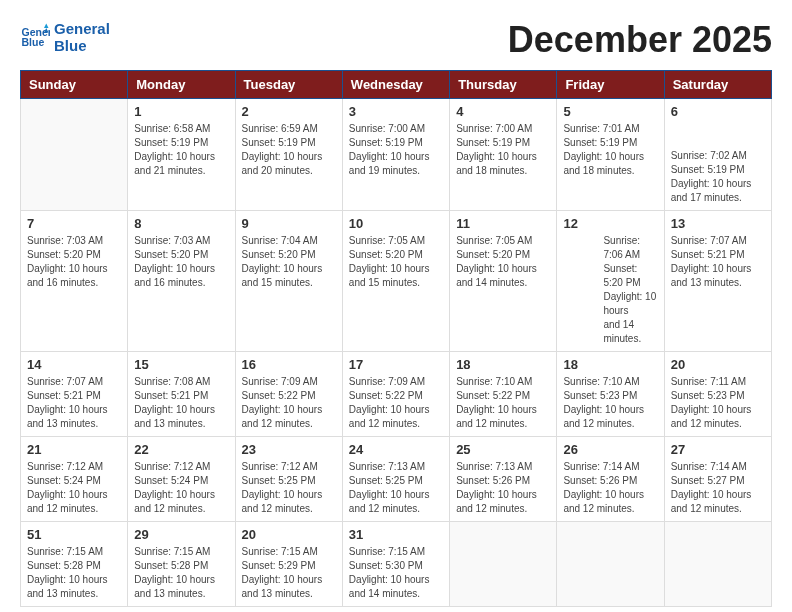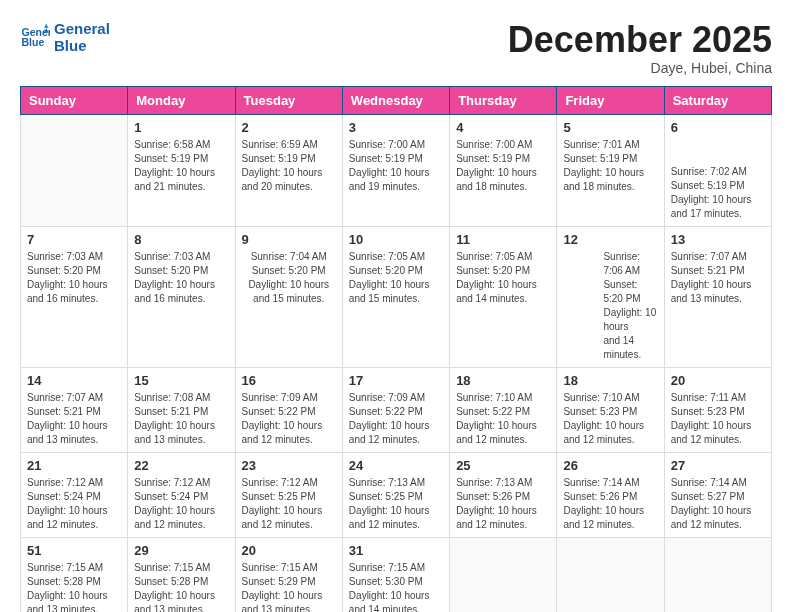--- a/index.html
+++ b/index.html
@@ -38,21 +38,21 @@
     .location {
       font-size: 14px;
       color: #555;
     }
     .calendar {
       width: 100%;
       border-collapse: collapse;
       border: 1px solid #ccc;
     }
     .calendar th {
-      background-color: #ec4899;
+      background-color: #7f1d1d;
       color: #fff;
       text-align: left;
       padding: 6px 8px;
       font-size: 13px;
       font-weight: bold;
       border: 1px solid #1a5090;
     }
     .calendar td {
       vertical-align: top;
       padding: 5px 6px;
@@ -89,21 +89,20 @@
       <polygon points="32,8 38,8 35,2" fill="#1a9ad6"></polygon>
       <polygon points="35,8 38,14 32,14" fill="#1a6db5"></polygon>
     </svg>
     <div>
       <div style="font-size:15px;font-weight:bold;color:#1a5faa;">General</div>
       <div style="font-size:15px;font-weight:bold;color:#1a5faa;">Blue</div>
     </div>
   </div>
   <div class="title-block">
     <div class="month-title">December 2025</div>
-    <div class="location">Daye, Hubei, China</div>
   </div>
 </div>
 
 <table class="calendar">
   <thead>
     <tr>
     <th>Sunday</th>
         <th>Monday</th>
         <th>Tuesday</th>
         <th>Wednesday</th>
@@ -168,21 +167,21 @@
         </td>
         <td>
           <div class="day-number">8</div>
           <div class="day-info" style="white-space: pre-line;">Sunrise: 7:03 AM
 Sunset: 5:20 PM
 Daylight: 10 hours
 and 16 minutes.</div>
         </td>
         <td>
           <div class="day-number">9</div>
-          <div class="day-info" style="white-space: pre-line; text-align: center;">Sunrise: 7:04 AM
+          <div class="day-info" style="white-space: pre-line;">Sunrise: 7:04 AM
 Sunset: 5:20 PM
 Daylight: 10 hours
 and 15 minutes.</div>
         </td>
         <td>
           <div class="day-number">10</div>
           <div class="day-info" style="white-space: pre-line;">Sunrise: 7:05 AM
 Sunset: 5:20 PM
 Daylight: 10 hours
 and 15 minutes.</div>

